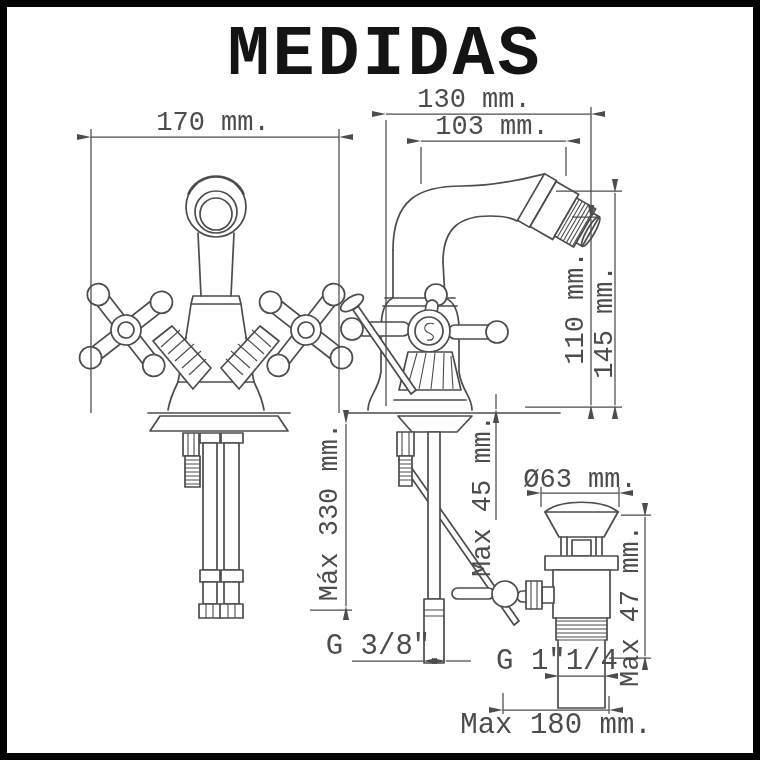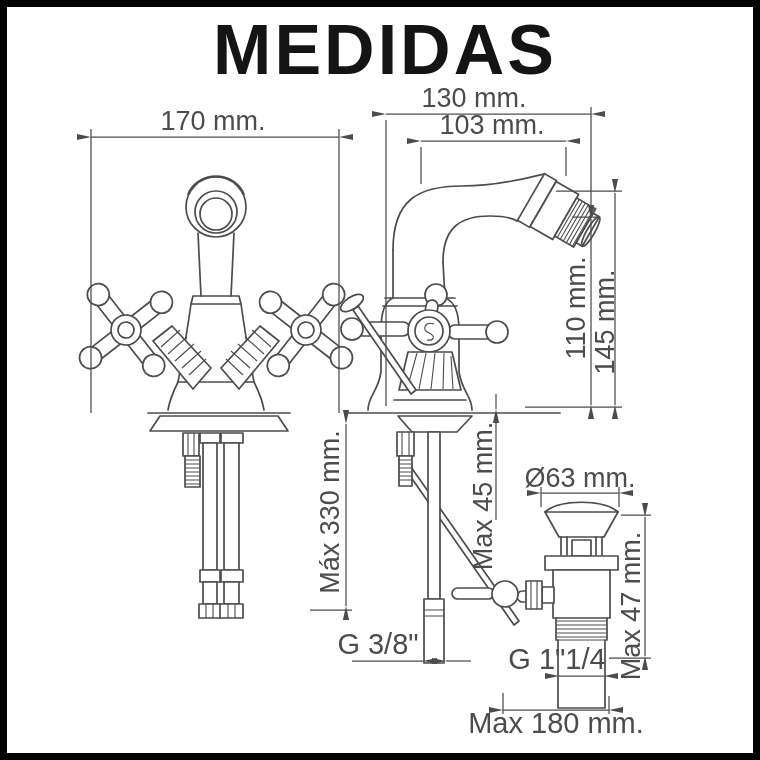--- a/index.html
+++ b/index.html
@@ -1,17 +1,17 @@
 <!DOCTYPE html>
 <html><head>
 <meta charset="utf-8">
 <style>
   html,body{margin:0;padding:0;background:#ffffff;}
   .stage{position:relative;width:760px;height:760px;background:#ffffff;overflow:hidden;
-         font-family:Liberation Sans, sans-serif;}
+         font-family:Liberation Mono, monospace;}
   svg{display:block}
   .art   {fill:none;stroke:#4c4c4c;stroke-width:1.7;stroke-linejoin:round;stroke-linecap:round;}
   .artf  {fill:#ffffff;stroke:#4c4c4c;stroke-width:1.7;stroke-linejoin:round;}
   .thin  {fill:none;stroke:#4c4c4c;stroke-width:1.1;}
   .dimln {fill:none;stroke:#4c4c4c;stroke-width:1.25;}
   .dimtx {fill:#4c4c4c;font-size:27px;}
   .dimlg {fill:#4c4c4c;font-size:29px;}
   .title {fill:#141414;font-size:70px;font-weight:bold;letter-spacing:3px;}
 </style>
 </head>

